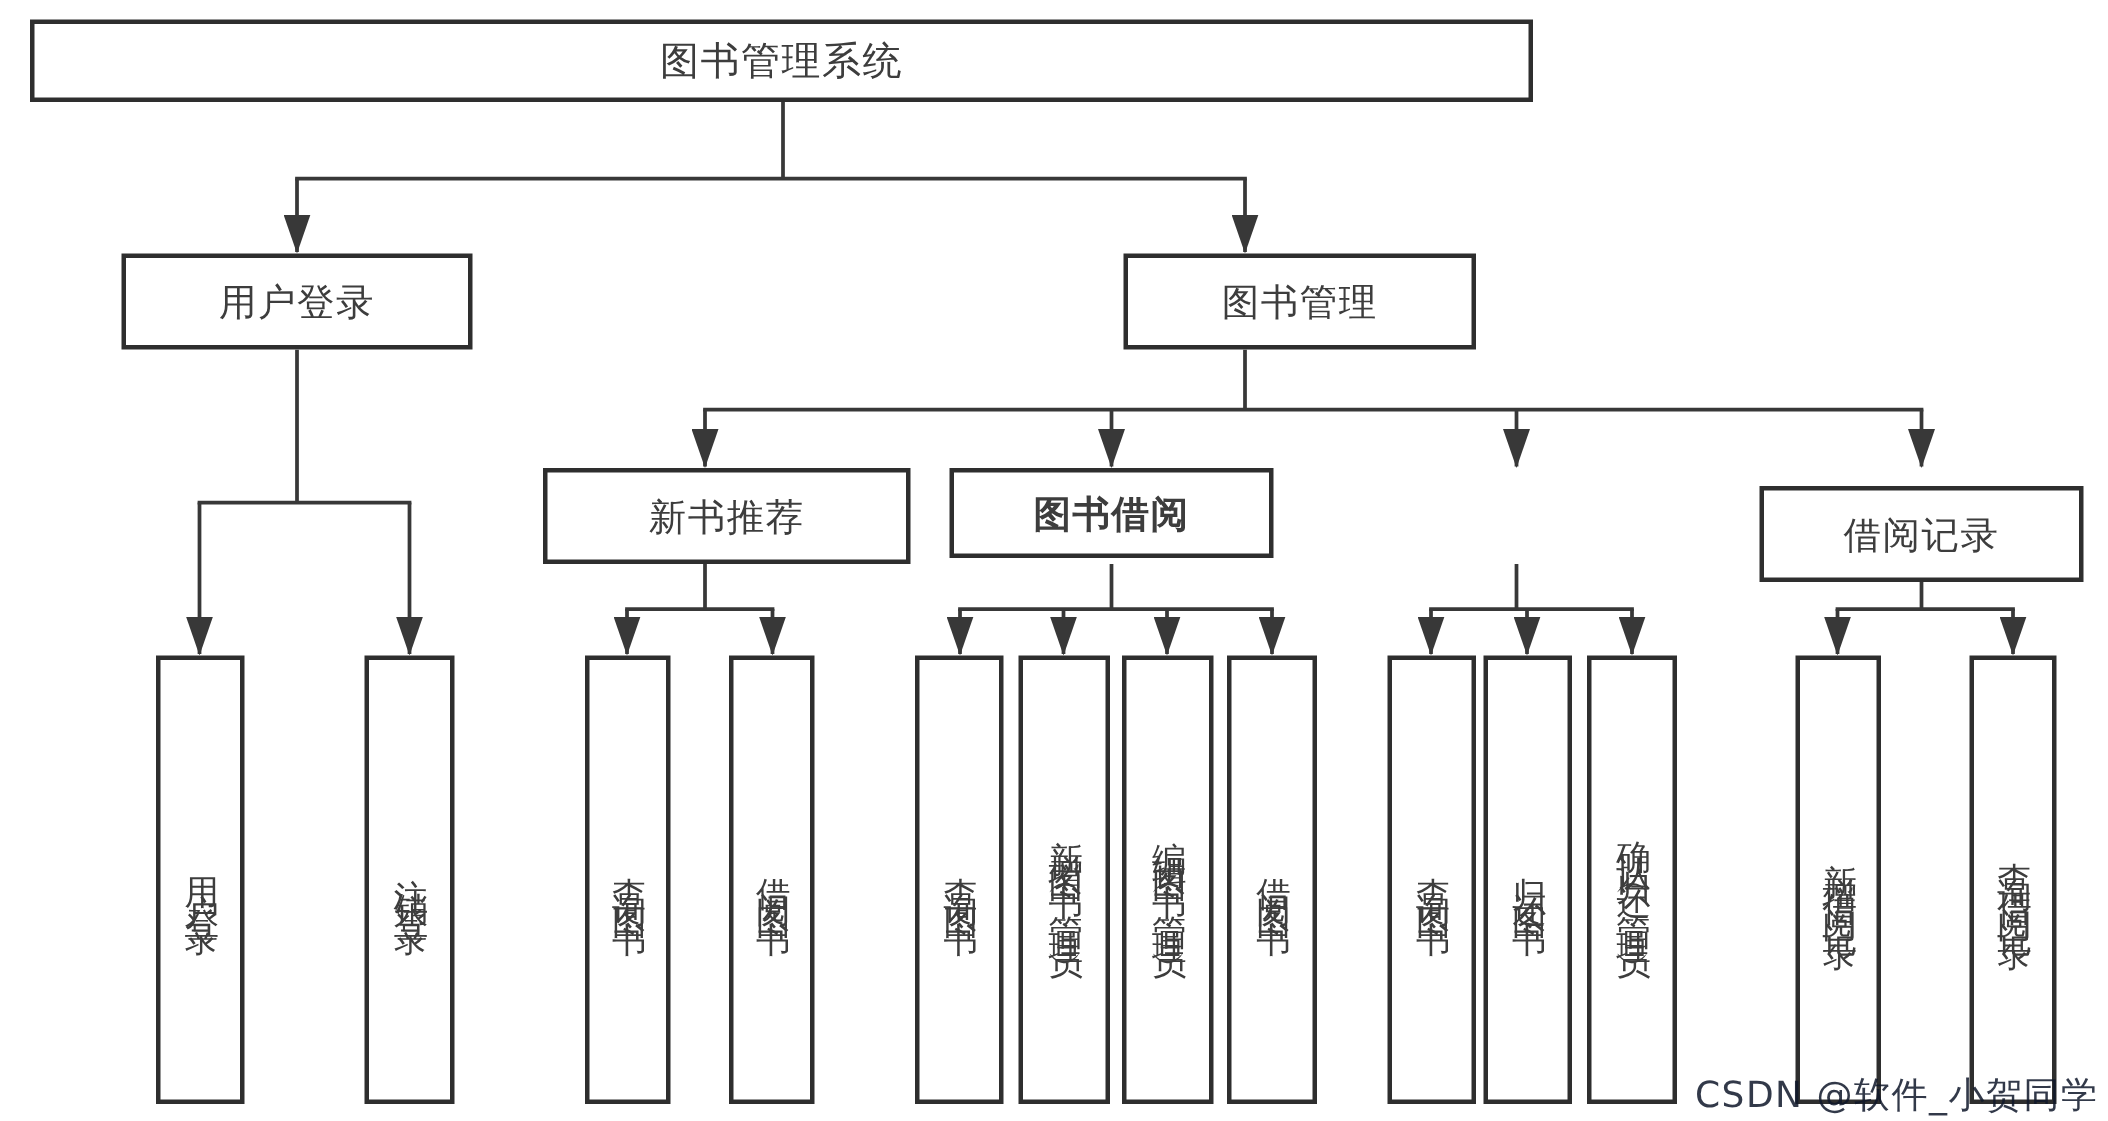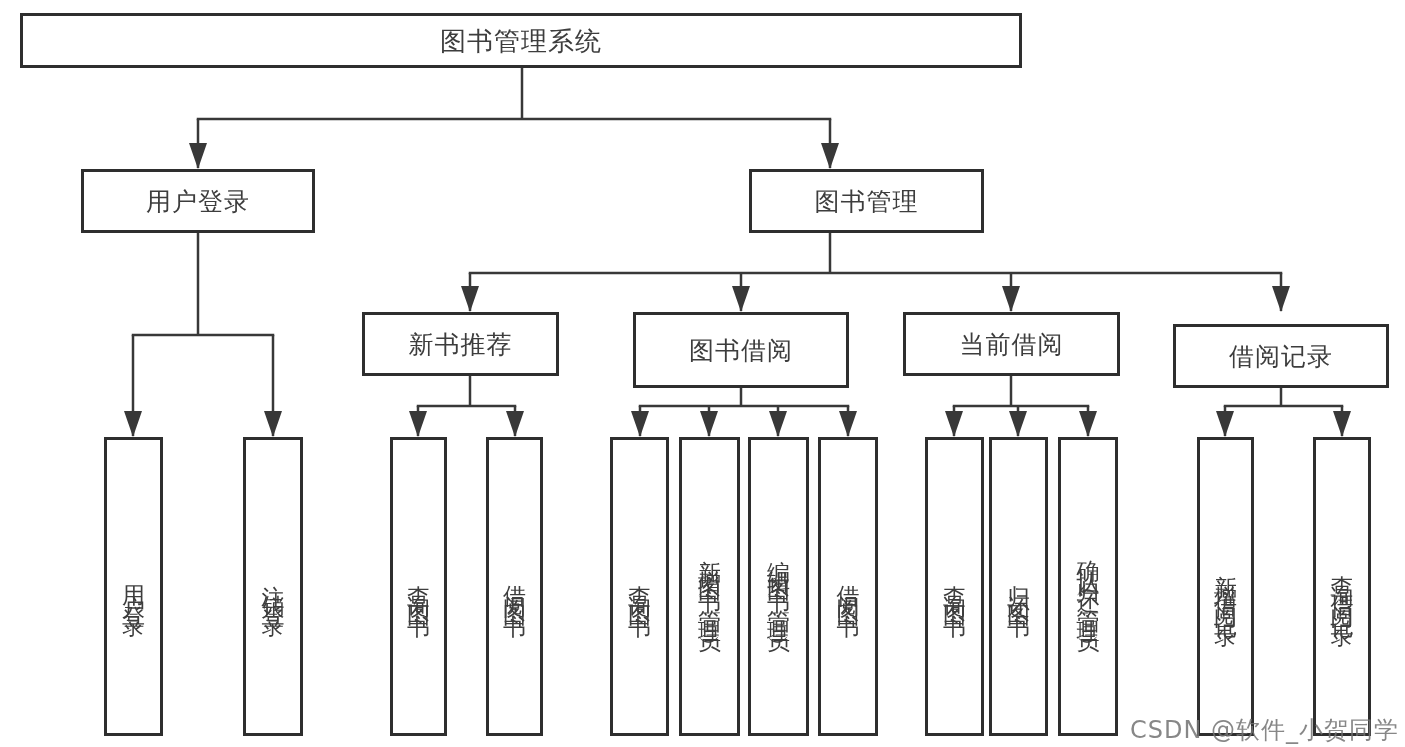--- a/index.html
+++ b/index.html
@@ -28,21 +28,21 @@
     text-orientation:mixed;
     font-size:23px;
     letter-spacing:10px;
     line-height:1;
   }
   .watermark{
     position:absolute;
     right:6px;
     bottom:1px;
     font-size:24px;
-    color:#737373;
+    color:#0f172a;
     opacity:.85;
     letter-spacing:1px;
     white-space:nowrap;
     z-index:5;
   }
 </style>
 </head>
 <body>
 
 <div class="canvas">
@@ -107,23 +107,22 @@
       <path d="M1225 406 V436" marker-end="url(#arrow)"></path>
       <path d="M1342 406 V436" marker-end="url(#arrow)"></path>
     </g>
   </svg>
 
   <div class="box h-label root-label" style="left:20px;top:13px;width:1002px;height:55px;">图书管理系统</div>
 
   <div class="box h-label" style="left:81px;top:169px;width:234px;height:64px;">用户登录</div>
   <div class="box h-label" style="left:712px;top:169px;width:235px;height:64px;margin-left:37px;">图书管理</div>
 
-  <div class="box h-label" style="left:362px;top:312px;width:197px;height:64px;">新书推荐</div>
-  <div class="box h-label" style="left:633px;top:312px;width:216px;height:76px;">图书借阅</div>
-  <div class="box h-label" style="left:903px;top:312px;width:217px;height:64px;">当前借阅</div>
+  <div class="box h-label" style="left:362px;top:312px;width:245px;height:64px;">新书推荐</div>
+  <div class="box h-label" style="left:633px;top:312px;width:216px;height:60px;font-weight:bold;">图书借阅</div>
   <div class="box h-label" style="left:1173px;top:312px;width:216px;height:64px;margin-top:12px;">借阅记录</div>
 
   <div class="box leaf" style="left:104px;top:437px;width:59px;height:299px;">用户登录</div>
   <div class="box leaf" style="left:243px;top:437px;width:60px;height:299px;">注销登录</div>
 
   <div class="box leaf" style="left:390px;top:437px;width:57px;height:299px;">查询图书</div>
   <div class="box leaf" style="left:486px;top:437px;width:57px;height:299px;">借阅图书</div>
 
   <div class="box leaf" style="left:610px;top:437px;width:59px;height:299px;">查询图书</div>
   <div class="box leaf" style="left:679px;top:437px;width:61px;height:299px;">新增图书（管理员）</div>

